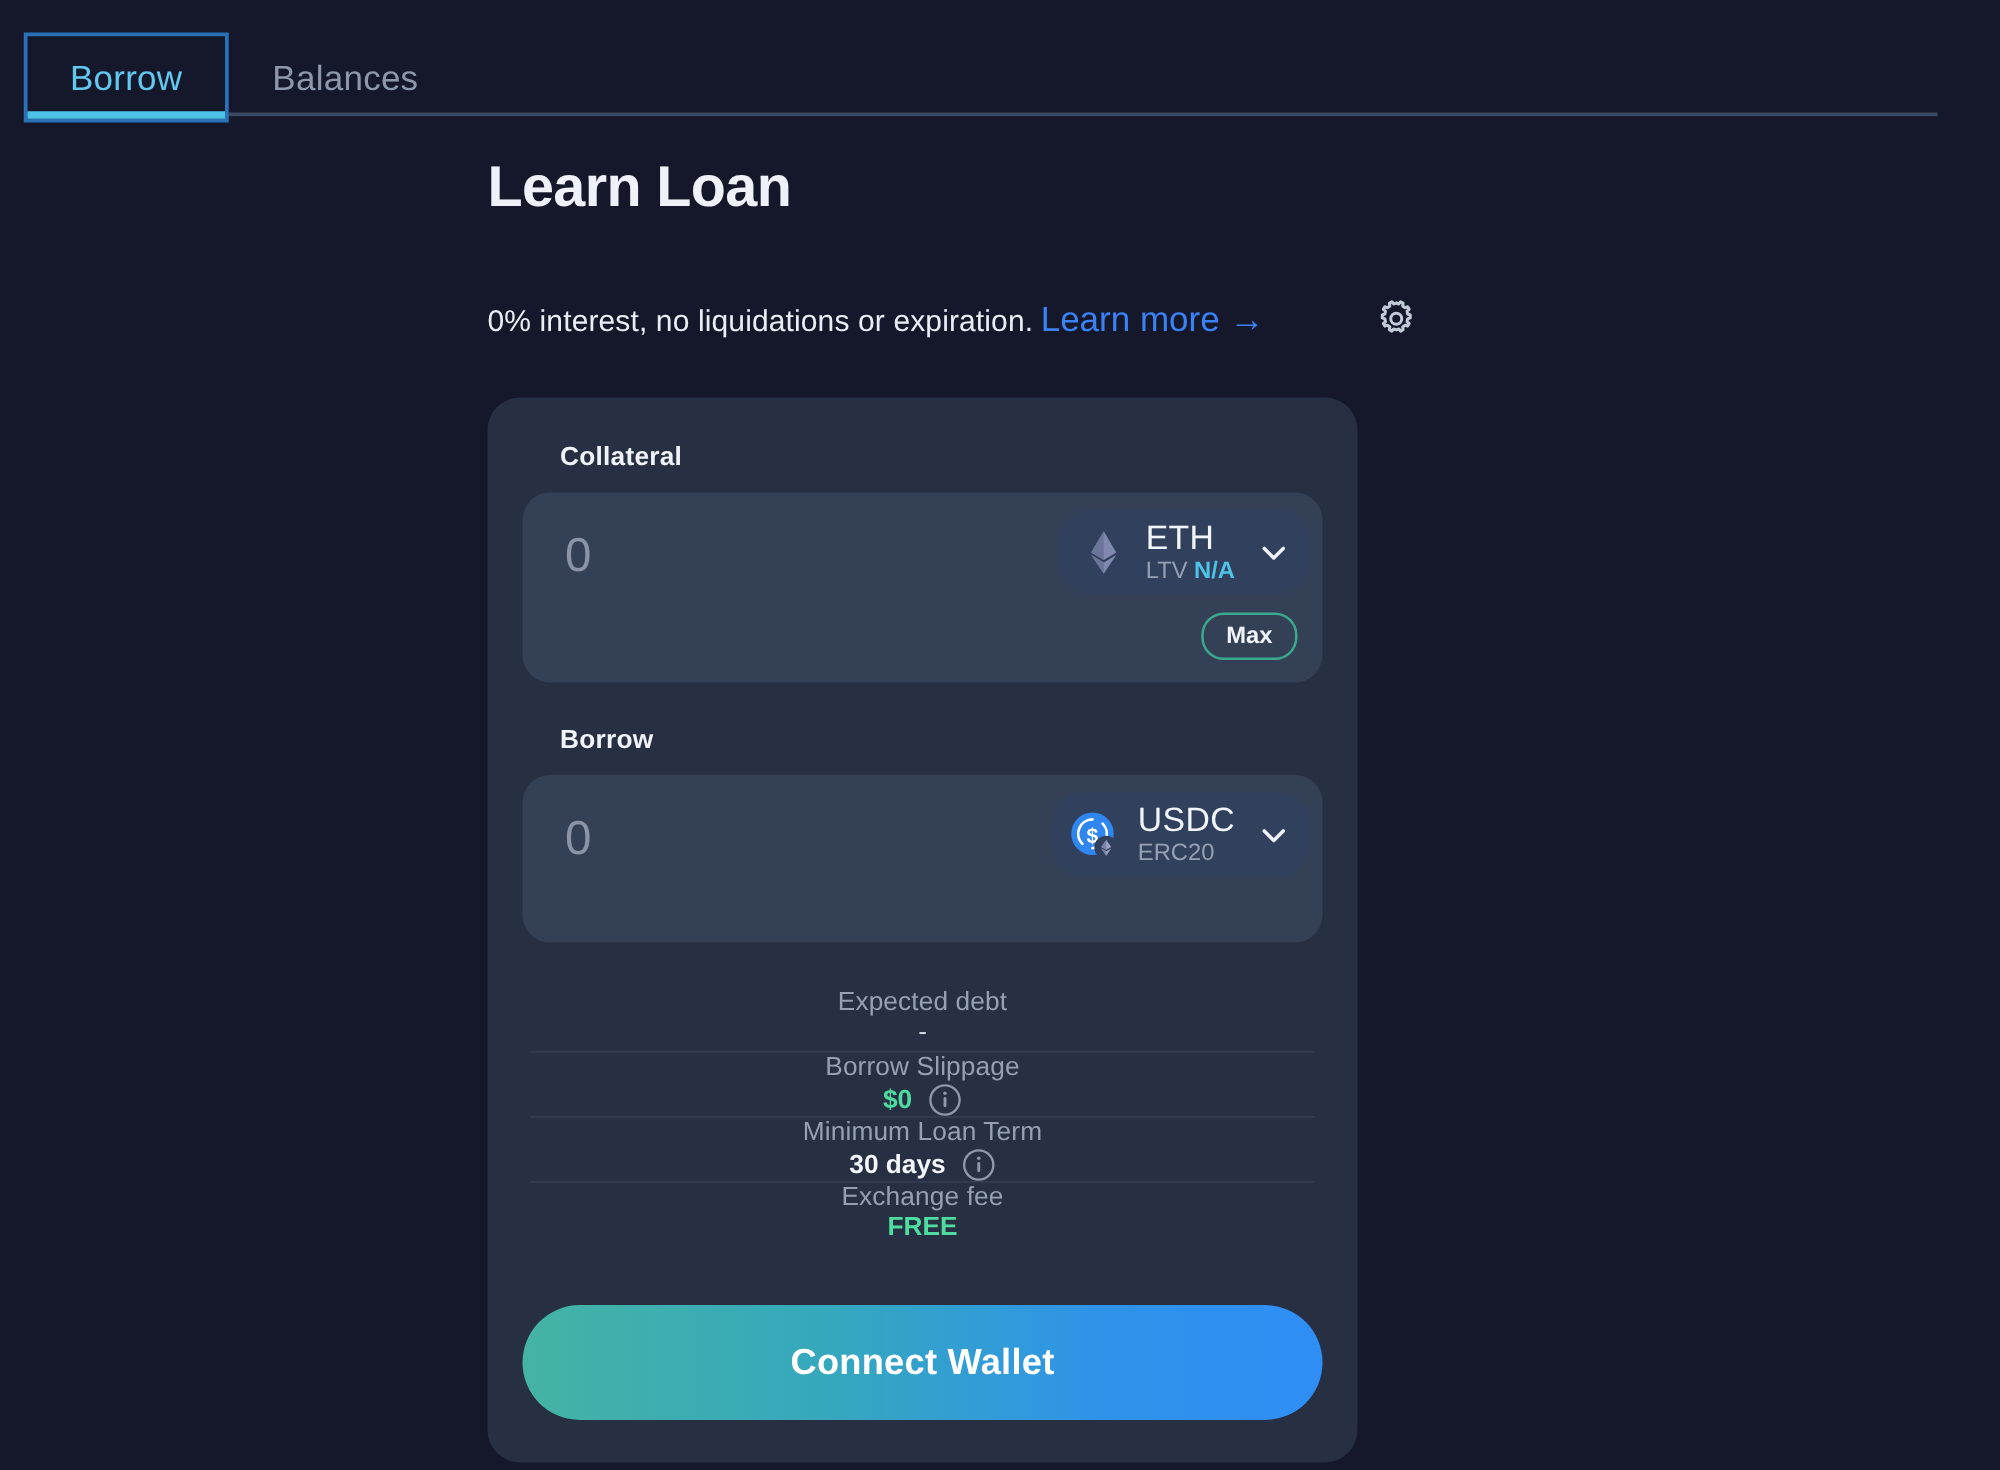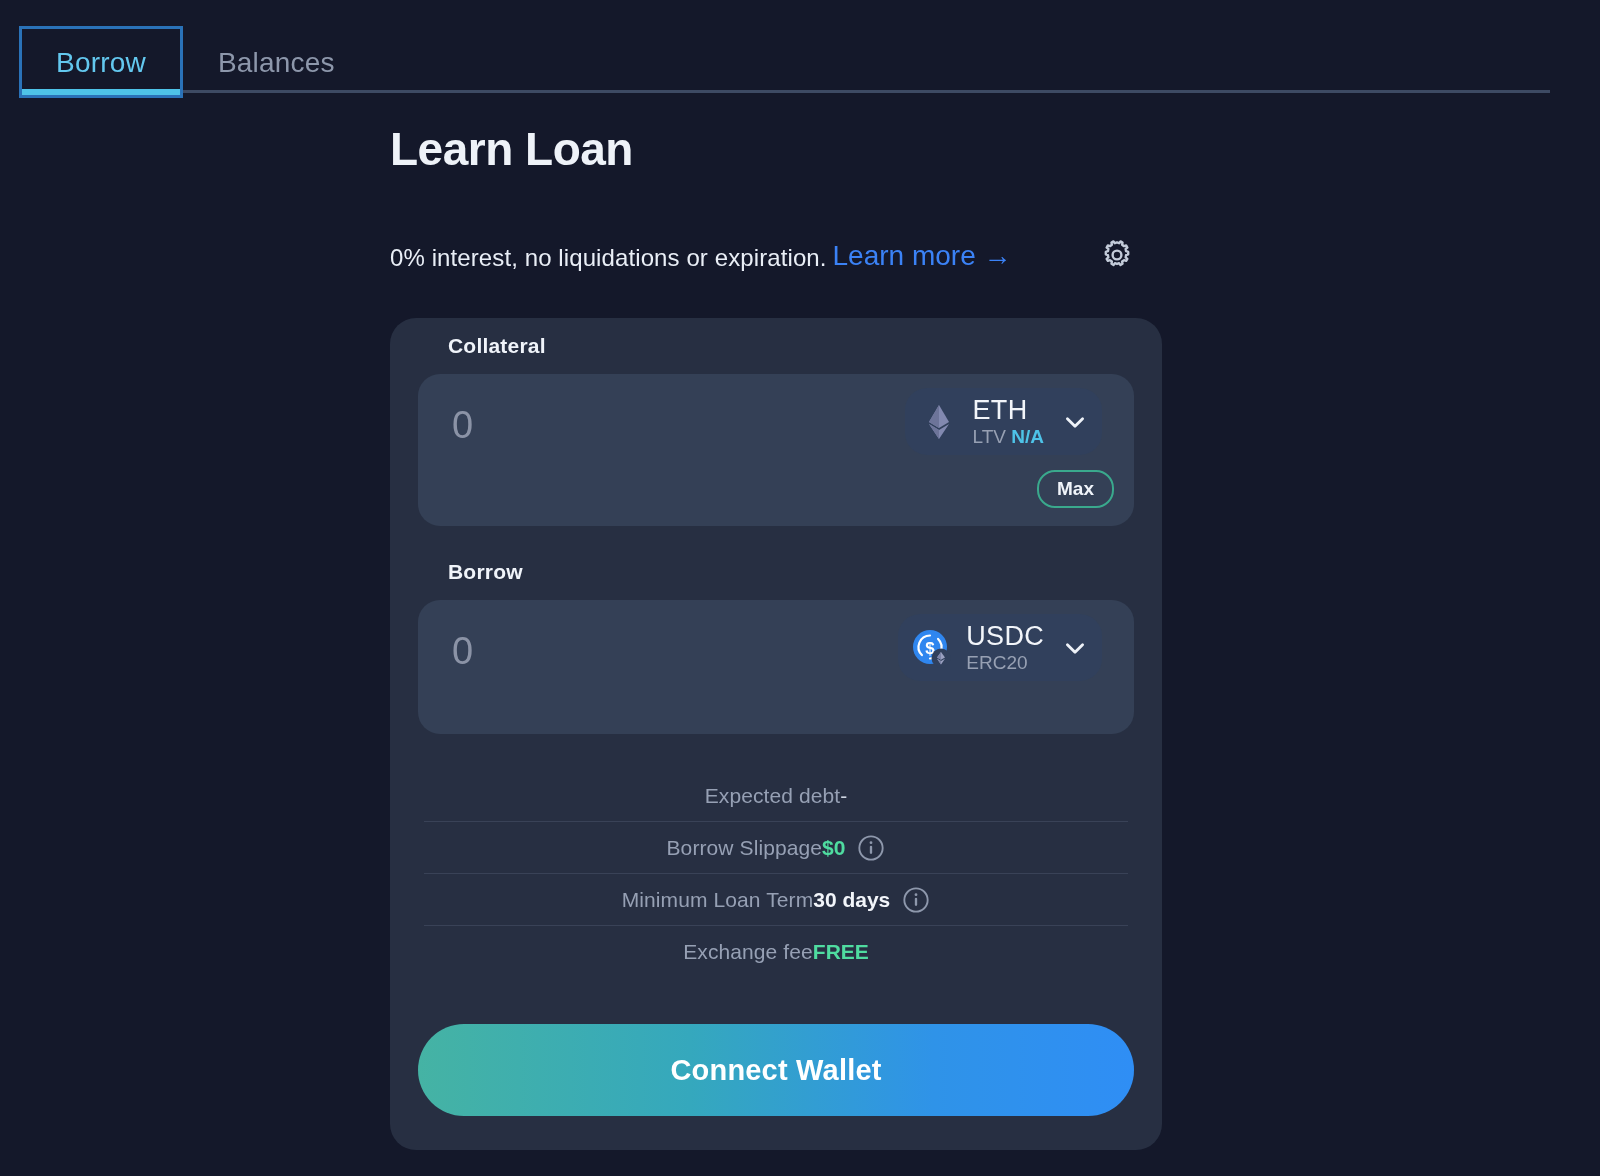--- a/index.html
+++ b/index.html
@@ -92,24 +92,24 @@
     width: 34px; height: 34px;
     background: none; border: none;
     cursor: pointer;
     display: flex; align-items: center; justify-content: center;
     padding: 0;
   }
 
   
   .card {
     margin-top: 46px;
-    width: 772px;
+    width: 696px;
     background: #272f42;
     border-radius: 26px;
-    padding: 16px 28px 34px 28px;
+    padding: 36px 28px 34px 28px;
   }
 
   .field-label {
     font-size: 21px;
     font-weight: bold;
     color: #f0f4fa;
     margin-left: 30px;
     margin-bottom: 16px;
     letter-spacing: .2px;
   }
@@ -131,21 +131,21 @@
     font-size: 38px;
     font-family: "Liberation Sans", sans-serif;
     width: 430px;
     padding: 8px 10px;
   }
   .amount-input::placeholder { color: #8b93a6; }
 
   .token-select {
     position: absolute;
     top: 14px;
-    right: 32px;
+    right: 12px;
     display: flex;
     align-items: center;
     gap: 12px;
     background: #31405c;
     border: none;
     border-radius: 22px;
     padding: 8px 14px 8px 12px;
     cursor: pointer;
     font-family: "Liberation Sans", sans-serif;
   }
@@ -186,23 +186,24 @@
     text-align: right;
   }
 
   .gap { height: 34px; }
 
   
   .details { margin-top: 36px; padding: 0 6px; }
   .drow {
     display: flex;
     align-items: center;
-    justify-content: center;
+    justify-content: flex-start;
     height: 52px;
     border-bottom: 1px solid #394257;
+    flex-direction: column;
   }
   .drow:last-child { border-bottom: none; }
   .drow-label {
     font-size: 21px;
     color: #96a0b4;
     letter-spacing: .1px;
   }
   .drow-right {
     display: flex;
     align-items: center;

